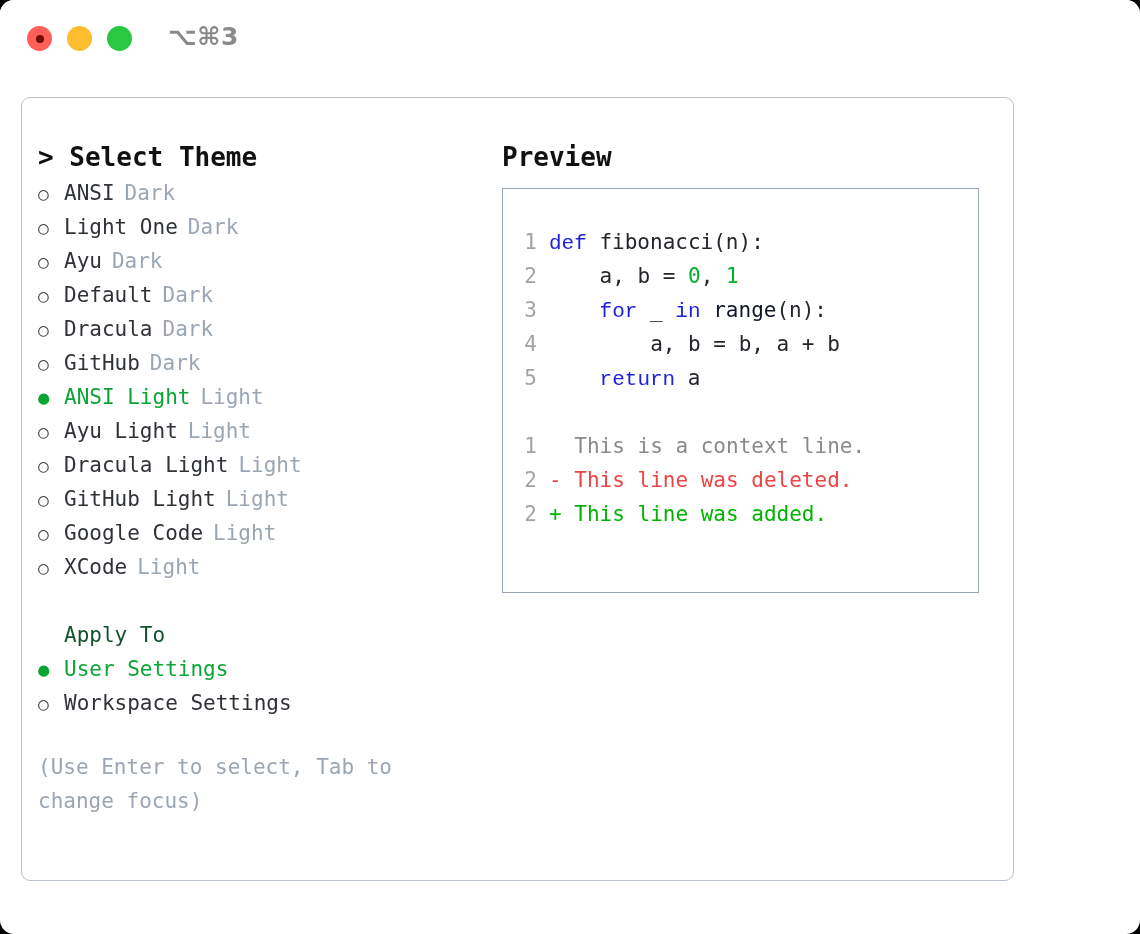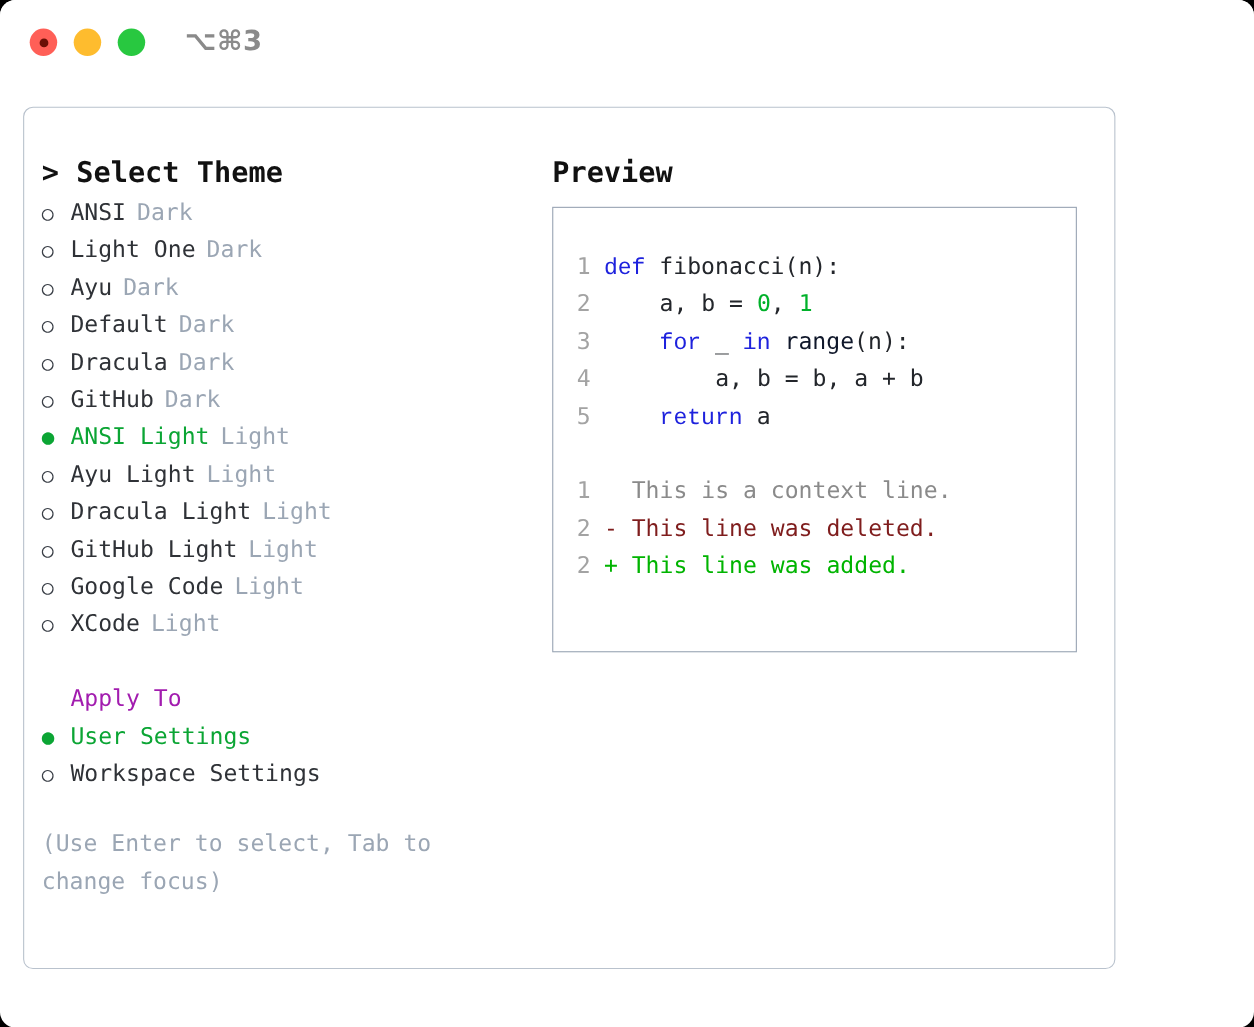--- a/index.html
+++ b/index.html
@@ -120,21 +120,21 @@
   .opt.selected .name { color: #0ba534; }
   .opt .variant {
     color: #9ba6b4;
     padding-left: 10px;
   }
 
   .section-gap { height: 34px; }
 
   .group-label {
     font-size: 21px;
-    color: #a21caf;
+    color: #14532d;
     height: 34px;
     line-height: 34px;
     padding-left: 26px;
     white-space: pre;
   }
 
   #hint {
     margin-top: 30px;
     font-size: 21px;
     line-height: 34px;
@@ -170,21 +170,21 @@
   .code-text { white-space: pre; }
 
   .tok-kw    { color: #1e22dd; font-family: Liberation Mono, monospace; }
   .tok-fn    { color: #0f172a; }
   .tok-num   { color: #00b12a; }
   .tok-plain { color: #23262b; }
 
   .blank-line { height: 34px; }
 
   .diff-ctx { color: #8a8a8a; }
-  .diff-del { color: #7f1d1d; }
+  .diff-del { color: #ef4444; }
   .diff-add { color: #00b400; }
 </style>
 </head>
 <body>
 
 <div id="app">
 
   <div id="titlebar">
     <div class="lights">
       <span class="light red"></span>

